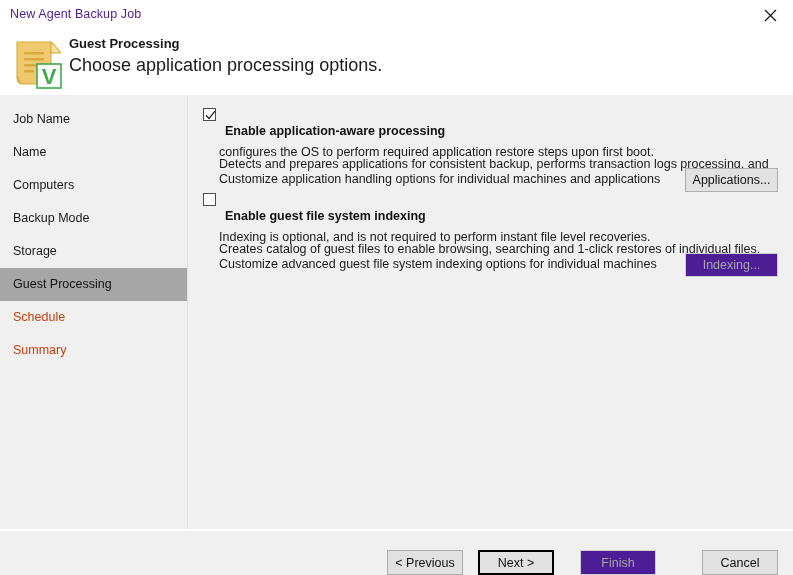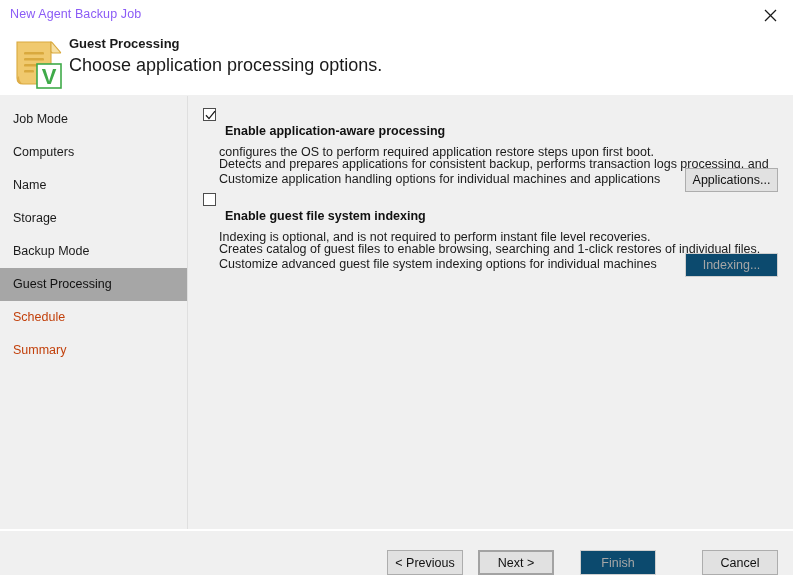--- a/index.html
+++ b/index.html
@@ -23,21 +23,21 @@
   .titlebar {
     position: absolute;
     left: 0; top: 0;
     width: 793px; height: 31px;
     background: #ffffff;
   }
   .titlebar-text {
     position: absolute;
     left: 10px; top: 7px;
     font-size: 12.5px;
-    color: #8b5cf6;
+    color: #4c1d95;
     letter-spacing: 0.1px;
     white-space: nowrap;
   }
   .close-btn {
     position: absolute;
     right: 0; top: 0;
     width: 45px; height: 31px;
     display: flex;
     align-items: center;
     justify-content: center;
@@ -169,21 +169,21 @@
     border: 1px solid #adadad;
     font-size: 12.5px;
     color: #111111;
     font-family: "Liberation Sans", sans-serif;
     cursor: default;
     white-space: nowrap;
   }
   .btn.disabled {
     color: #a6a6a6;
     border-color: #cfcfcf;
-    background: #0c4a6e;
+    background: #4c1d95;
   }
   .side-btn {
     position: absolute;
     right: 15px; top: 0;
     width: 93px; height: 24px;
   }
 
   
   .footer-sep {
     position: absolute;
@@ -200,21 +200,21 @@
   .footer-btn {
     position: absolute;
     top: 19px;
     width: 76px; height: 25px;
   }
   .footer-btn.previous { right: 330px; }
   .footer-btn.next     { right: 239px; }
   .footer-btn.finish   { right: 137px; }
   .footer-btn.cancel   { right: 15px; }
   .footer-btn.default {
-    border: 2px solid #a3a3a3;
+    border: 2px solid #000000;
   }
 </style>
 </head>
 <body>
 
 <div id="wizard">
 
   <div class="titlebar">
     <div class="titlebar-text">New Agent Backup Job</div>
     <div class="close-btn">
@@ -243,33 +243,33 @@
         <text x="38" y="50" font-family="'Liberation Sans', sans-serif" font-size="22" font-weight="bold" fill="#3faa49" text-anchor="middle">V</text>
       </svg>
     </div>
     <div class="header-title">Guest Processing</div>
     <div class="header-sub">Choose application processing options.</div>
   </div>
 
   <div class="sidebar">
     <div class="nav-spacer-top"></div>
     <div class="nav-item">
-      <span>Job Mode</span>
+      <span>Job Name</span>
+    </div>
+    <div class="nav-item">
+      <span>Name</span>
     </div>
     <div class="nav-item">
       <span>Computers</span>
     </div>
     <div class="nav-item">
-      <span>Name</span>
+      <span>Backup Mode</span>
     </div>
     <div class="nav-item">
       <span>Storage</span>
-    </div>
-    <div class="nav-item">
-      <span>Backup Mode</span>
     </div>
     <div class="nav-item active">
       <span>Guest Processing</span>
     </div>
     <div class="nav-item disabled">
       <span>Schedule</span>
     </div>
     <div class="nav-item disabled">
       <span>Summary</span>
     </div>

